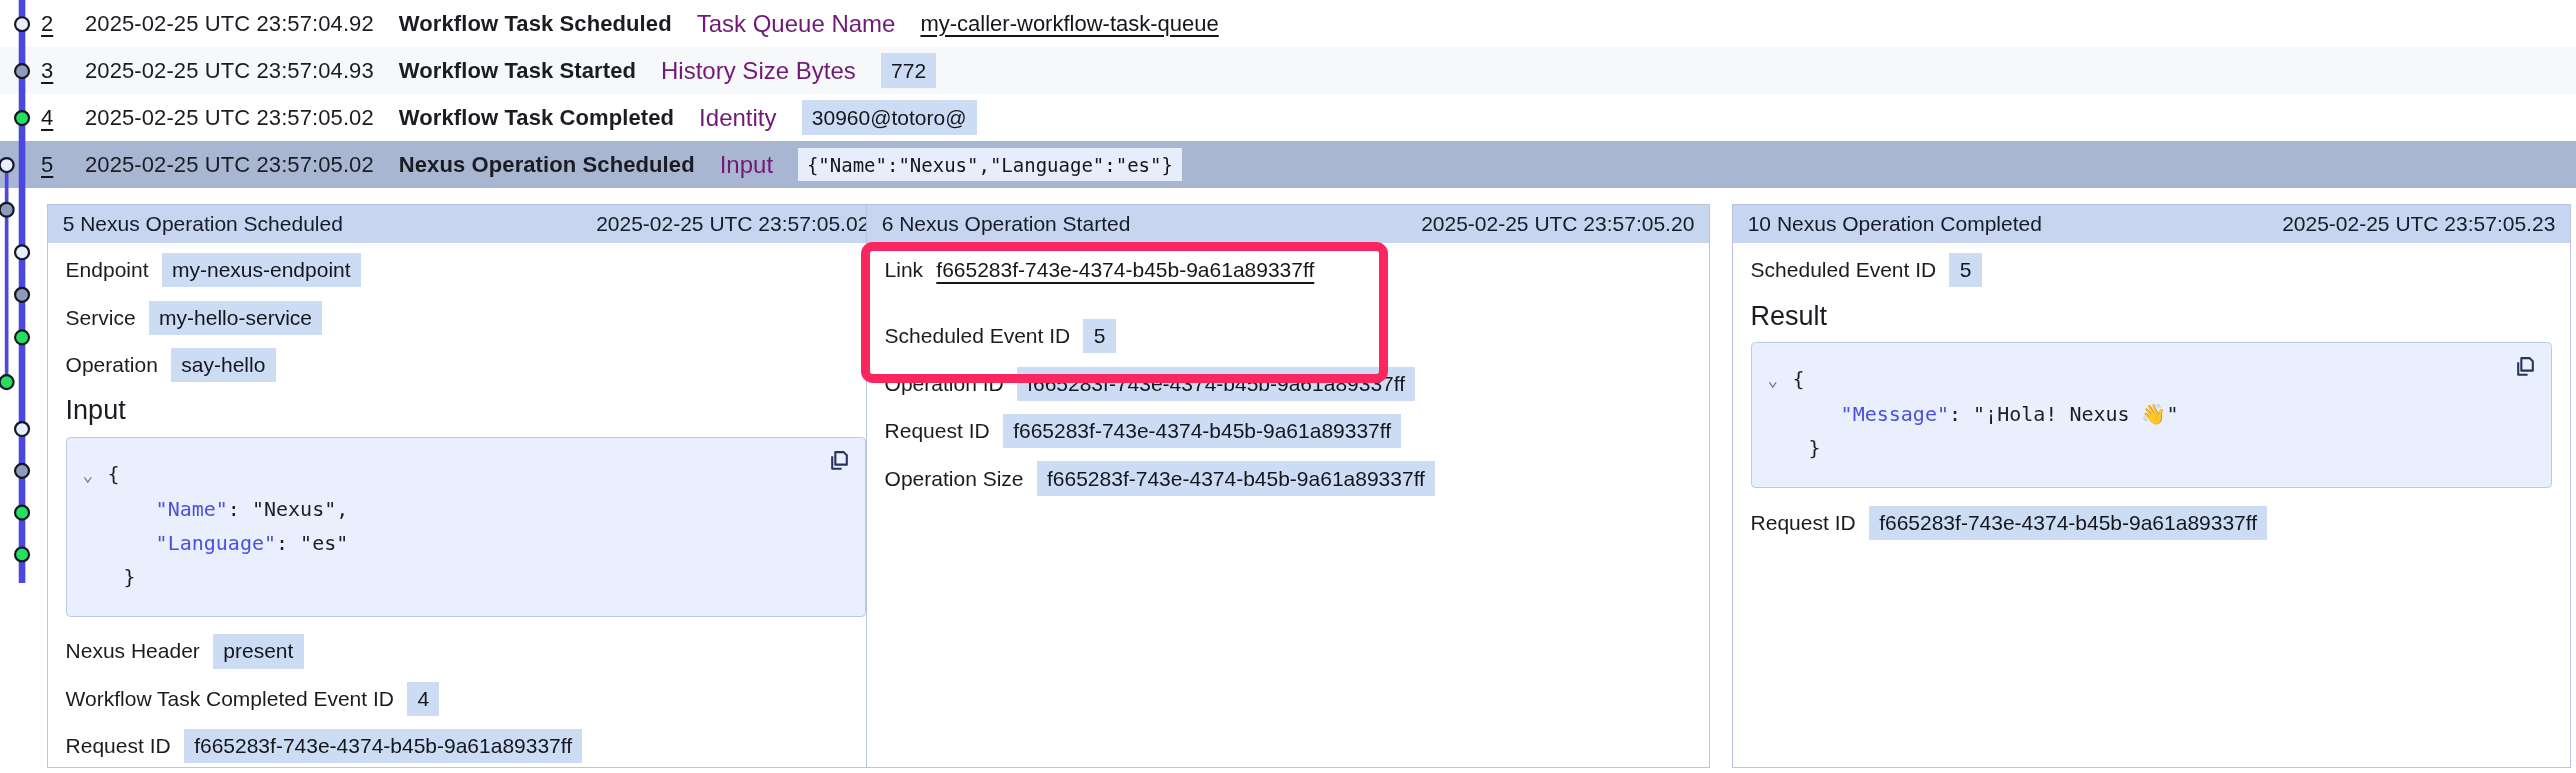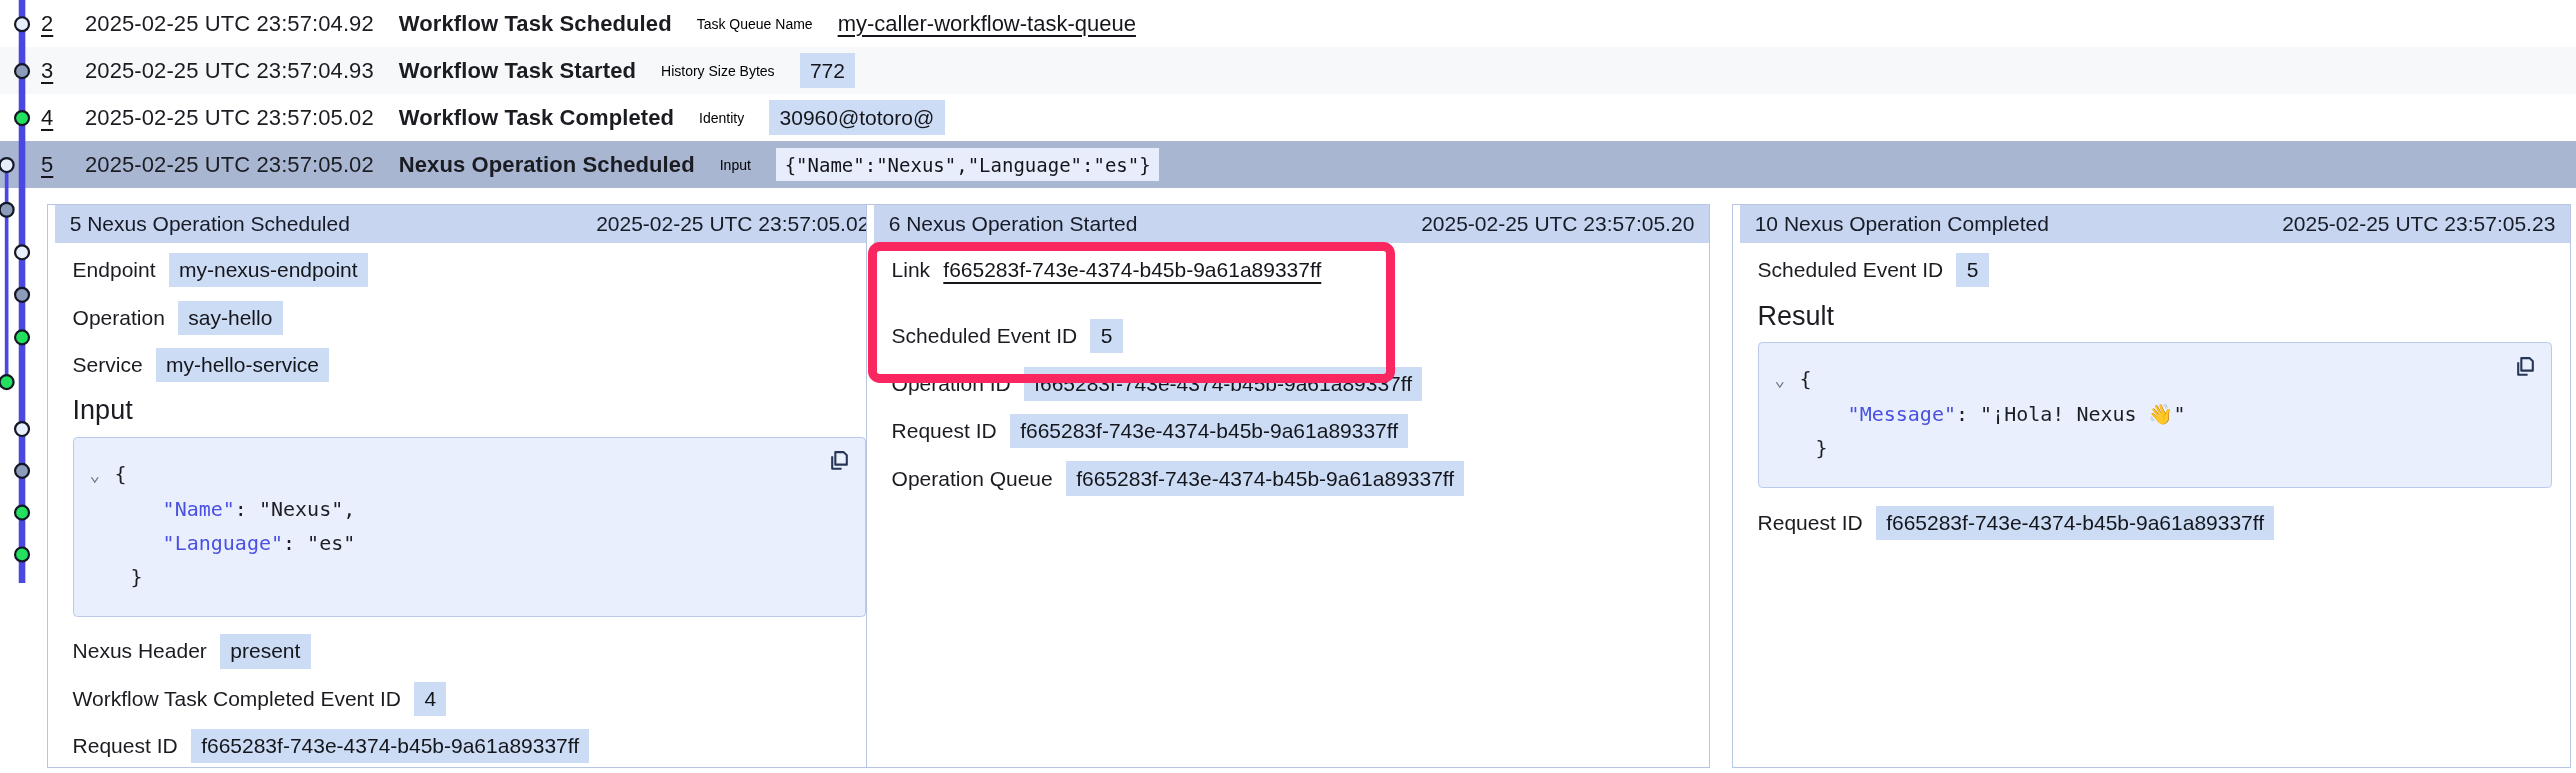--- a/index.html
+++ b/index.html
@@ -14,32 +14,32 @@
   .rows{position:absolute;left:0;top:0;width:2576px;}
   .event-row{
     height:47px;display:flex;align-items:center;gap:25px;
     padding-left:41px;box-sizing:border-box;font-size:22px;
   }
   .event-row.alt{background:#f7f8fa;}
   .event-row.selected{background:#a9b6d2;}
   .ev-num{min-width:19px;text-decoration:underline;text-underline-offset:4.4px;text-decoration-thickness:1.8px;color:#15161c;cursor:pointer;}
   .ev-time{letter-spacing:0.1px;}
   .ev-name{font-weight:700;letter-spacing:0.1px;}
-  .ev-attr-label{font-size:14px;color:#000000;}
+  .ev-attr-label{font-size:24px;color:#701a75;}
   .ev-attr-link{text-decoration:underline;text-underline-offset:4.4px;text-decoration-thickness:1.8px;color:#15161c;}
   .badge{
     background:var(--badge_bg,#ccdcf5);border-radius:0;padding:5.1px 10.3px;
     font-size:21px;color:#15161c;white-space:nowrap;
   }
   .badge.mono{font-family:"DejaVu Sans Mono",monospace;font-size:19px;background:#e8edfb;padding:5.9px 8.8px;}
   
   .panels{position:absolute;top:204px;left:0;width:2576px;height:564px;}
   .panel{
     position:absolute;top:0;height:564px;box-sizing:border-box;
-    border:1.5px solid #b7c5e2;background:#ffffff;padding-left:7px;
+    border:1.5px solid #b7c5e2;background:#ffffff;
   }
   .panel-header{
     height:38px;background:var(--header_bg,#c7d5f0);display:flex;align-items:center;
     justify-content:space-between;padding:0 14.7px;font-size:21px;color:#161b26;
   }
   .panel-body{padding:10.3px 17.6px 0;position:relative;}
   .field{display:flex;align-items:center;gap:13.2px;min-height:34px;margin-bottom:13.2px;font-size:21px;}
   .field .label{white-space:nowrap;}
   .link-val{text-decoration:underline;text-underline-offset:5.1px;text-decoration-thickness:1.8px;color:#15161c;cursor:pointer;white-space:nowrap;}
   .section-label{font-size:27px;margin:4.4px 0 10.3px;}
@@ -128,26 +128,26 @@
     <div class="panel-header">
       <span>5 Nexus Operation Scheduled</span>
       <span>2025-02-25 UTC 23:57:05.02</span>
     </div>
     <div class="panel-body">
       <div class="field">
         <span class="label">Endpoint</span>
         <span class="badge">my-nexus-endpoint</span>
       </div>
       <div class="field">
+        <span class="label">Service</span>
+        <span class="badge">my-hello-service</span>
+      </div>
+      <div class="field">
         <span class="label">Operation</span>
         <span class="badge">say-hello</span>
-      </div>
-      <div class="field">
-        <span class="label">Service</span>
-        <span class="badge">my-hello-service</span>
       </div>
       <div class="section-label">Input</div>
       <div class="codeblock">
         <button class="copy-btn" title="Copy">
           <svg width="25" height="25" viewBox="0 0 24 24" fill="none" stroke="#263457" stroke-width="2" stroke-linejoin="round">
             <path d="M8 3 h8 l3 3 v9 h-11 z"></path>
             <path d="M5 7 v12 h9"></path>
           </svg>
         </button>
         <div><span class="chev">⌄</span><span>{</span></div>
@@ -193,21 +193,21 @@
       </div>
       <div class="field">
         <span class="label">Operation ID</span>
         <span class="badge">f665283f-743e-4374-b45b-9a61a89337ff</span>
       </div>
       <div class="field">
         <span class="label">Request ID</span>
         <span class="badge">f665283f-743e-4374-b45b-9a61a89337ff</span>
       </div>
       <div class="field">
-        <span class="label">Operation Queue</span>
+        <span class="label">Operation Size</span>
         <span class="badge">f665283f-743e-4374-b45b-9a61a89337ff</span>
       </div>
     </div>
   </div>
 
   <div class="panel" style="left:1732px;width:839px;">
     <div class="panel-header">
       <span>10 Nexus Operation Completed</span>
       <span>2025-02-25 UTC 23:57:05.23</span>
     </div>

